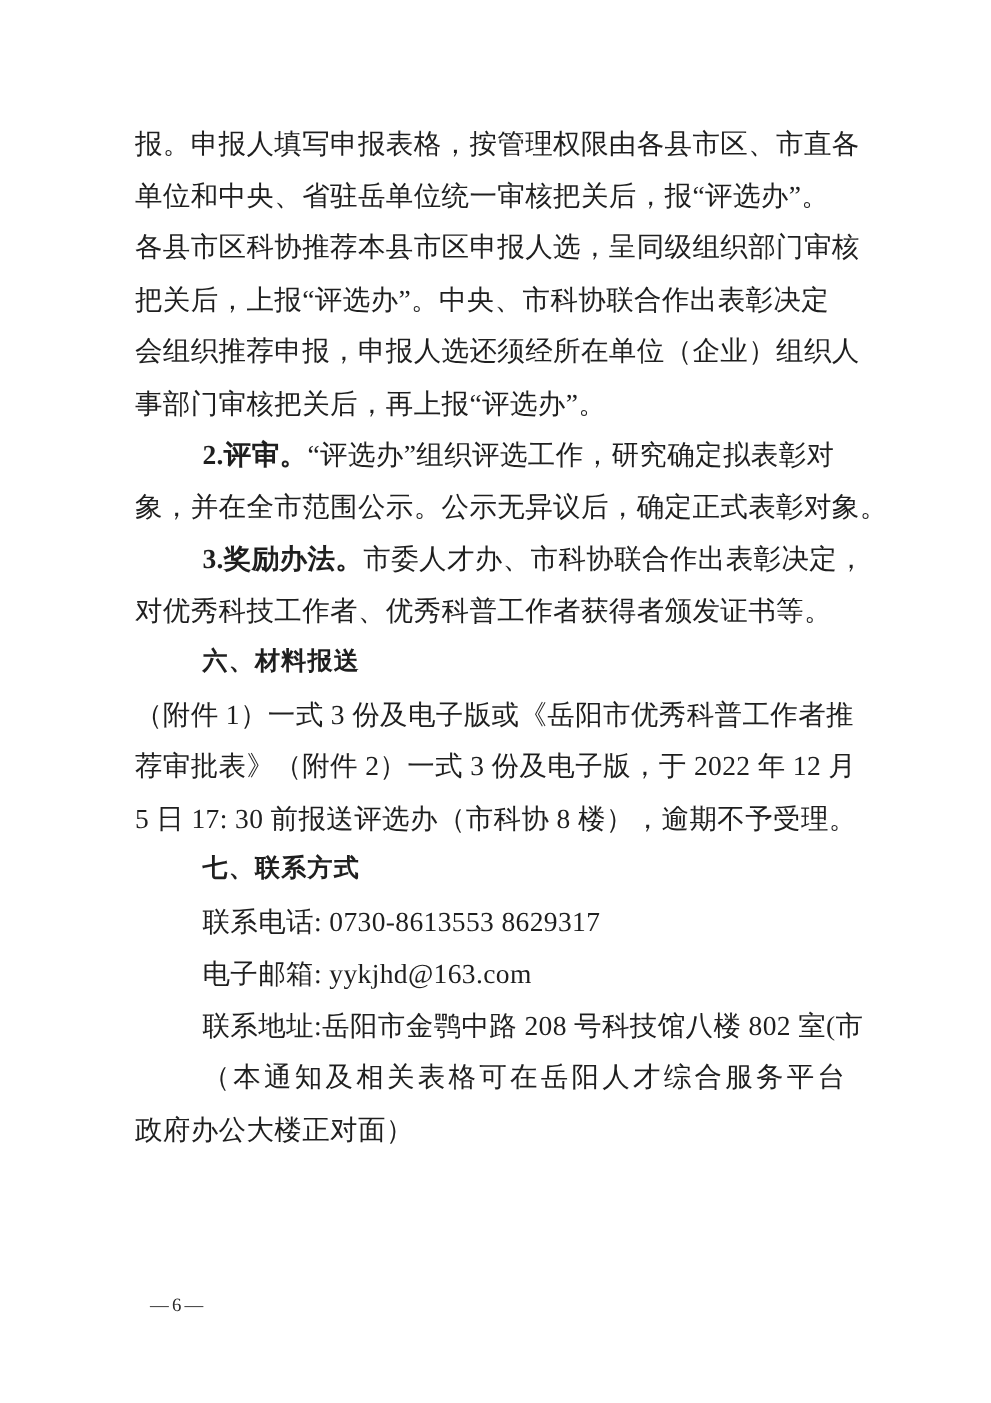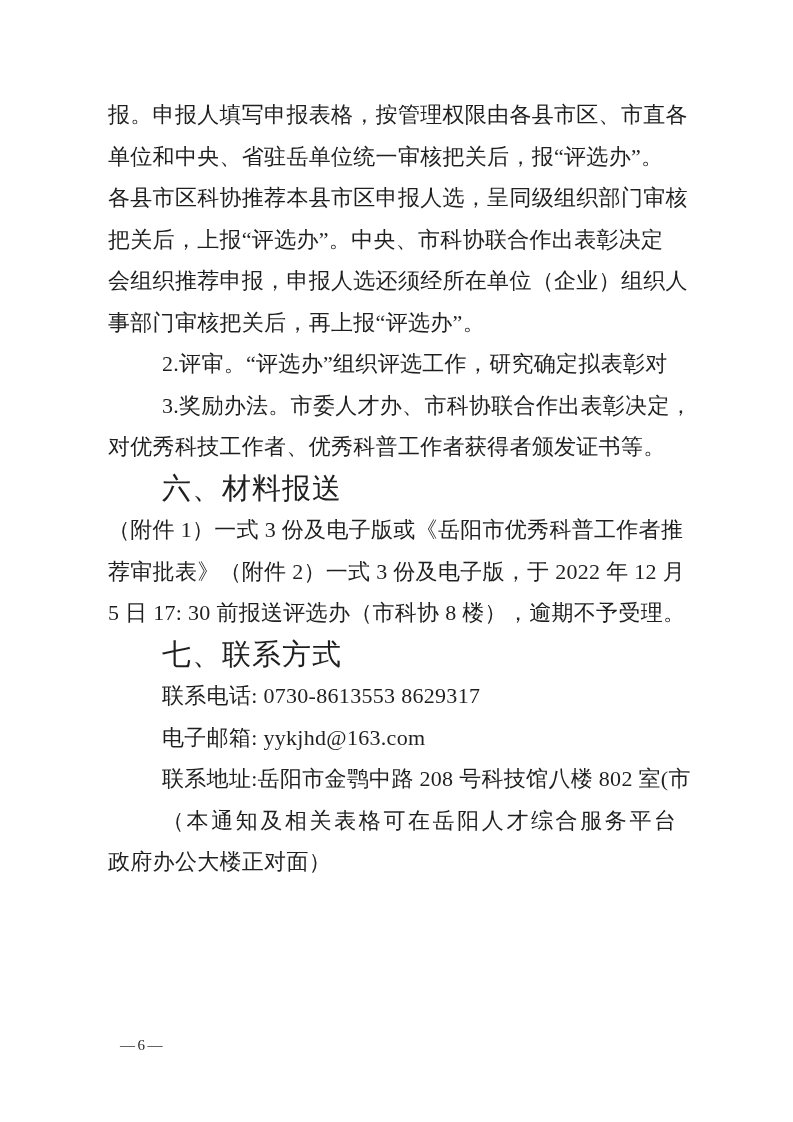--- a/index.html
+++ b/index.html
@@ -31,29 +31,29 @@
     line-height: 41.5px;
     font-size: 22px;
     letter-spacing: 0.3px;
     white-space: pre;
   }
   .line.indent {
     padding-left: 54px;
   }
   .line.heading {
     font-family: "Liberation Sans", "DejaVu Sans", sans-serif;
-    font-weight: 400;
-    font-size: 29px;
+    font-weight: 700;
+    font-size: 20px;
     letter-spacing: 1px;
   }
   .line.spread {
     letter-spacing: 2.6px;
   }
   .lead {
-    font-weight: 400;
+    font-weight: 700;
   }
   .page-footer {
     position: absolute;
     left: 120px;
     top: 1034px;
     font-size: 15px;
     letter-spacing: 2.5px;
     line-height: 22px;
     color: #2a2a2a;
   }
@@ -63,20 +63,21 @@
 
 <div class="page">
   <div class="text-block" id="document-body">
       <div class="line">报。申报人填写申报表格，按管理权限由各县市区、市直各</div>
       <div class="line">单位和中央、省驻岳单位统一审核把关后，报“评选办”。</div>
       <div class="line">各县市区科协推荐本县市区申报人选，呈同级组织部门审核</div>
       <div class="line">把关后，上报“评选办”。中央、市科协联合作出表彰决定</div>
       <div class="line">会组织推荐申报，申报人选还须经所在单位（企业）组织人</div>
       <div class="line">事部门审核把关后，再上报“评选办”。</div>
       <div class="line indent"><span class="lead">2.评审。</span><span>“评选办”组织评选工作，研究确定拟表彰对</span></div>
+      <div class="line">象，并在全市范围公示。公示无异议后，确定正式表彰对象。</div>
       <div class="line indent"><span class="lead">3.奖励办法。</span><span>市委人才办、市科协联合作出表彰决定，</span></div>
       <div class="line">对优秀科技工作者、优秀科普工作者获得者颁发证书等。</div>
       <div class="line indent heading">六、材料报送</div>
       <div class="line">（附件 1）一式 3 份及电子版或《岳阳市优秀科普工作者推</div>
       <div class="line">荐审批表》（附件 2）一式 3 份及电子版，于 2022 年 12 月</div>
       <div class="line">5 日 17: 30 前报送评选办（市科协 8 楼），逾期不予受理。</div>
       <div class="line indent heading">七、联系方式</div>
       <div class="line indent">联系电话: 0730-8613553 8629317</div>
       <div class="line indent">电子邮箱: yykjhd@163.com</div>
       <div class="line indent">联系地址:岳阳市金鹗中路 208 号科技馆八楼 802 室(市</div>

